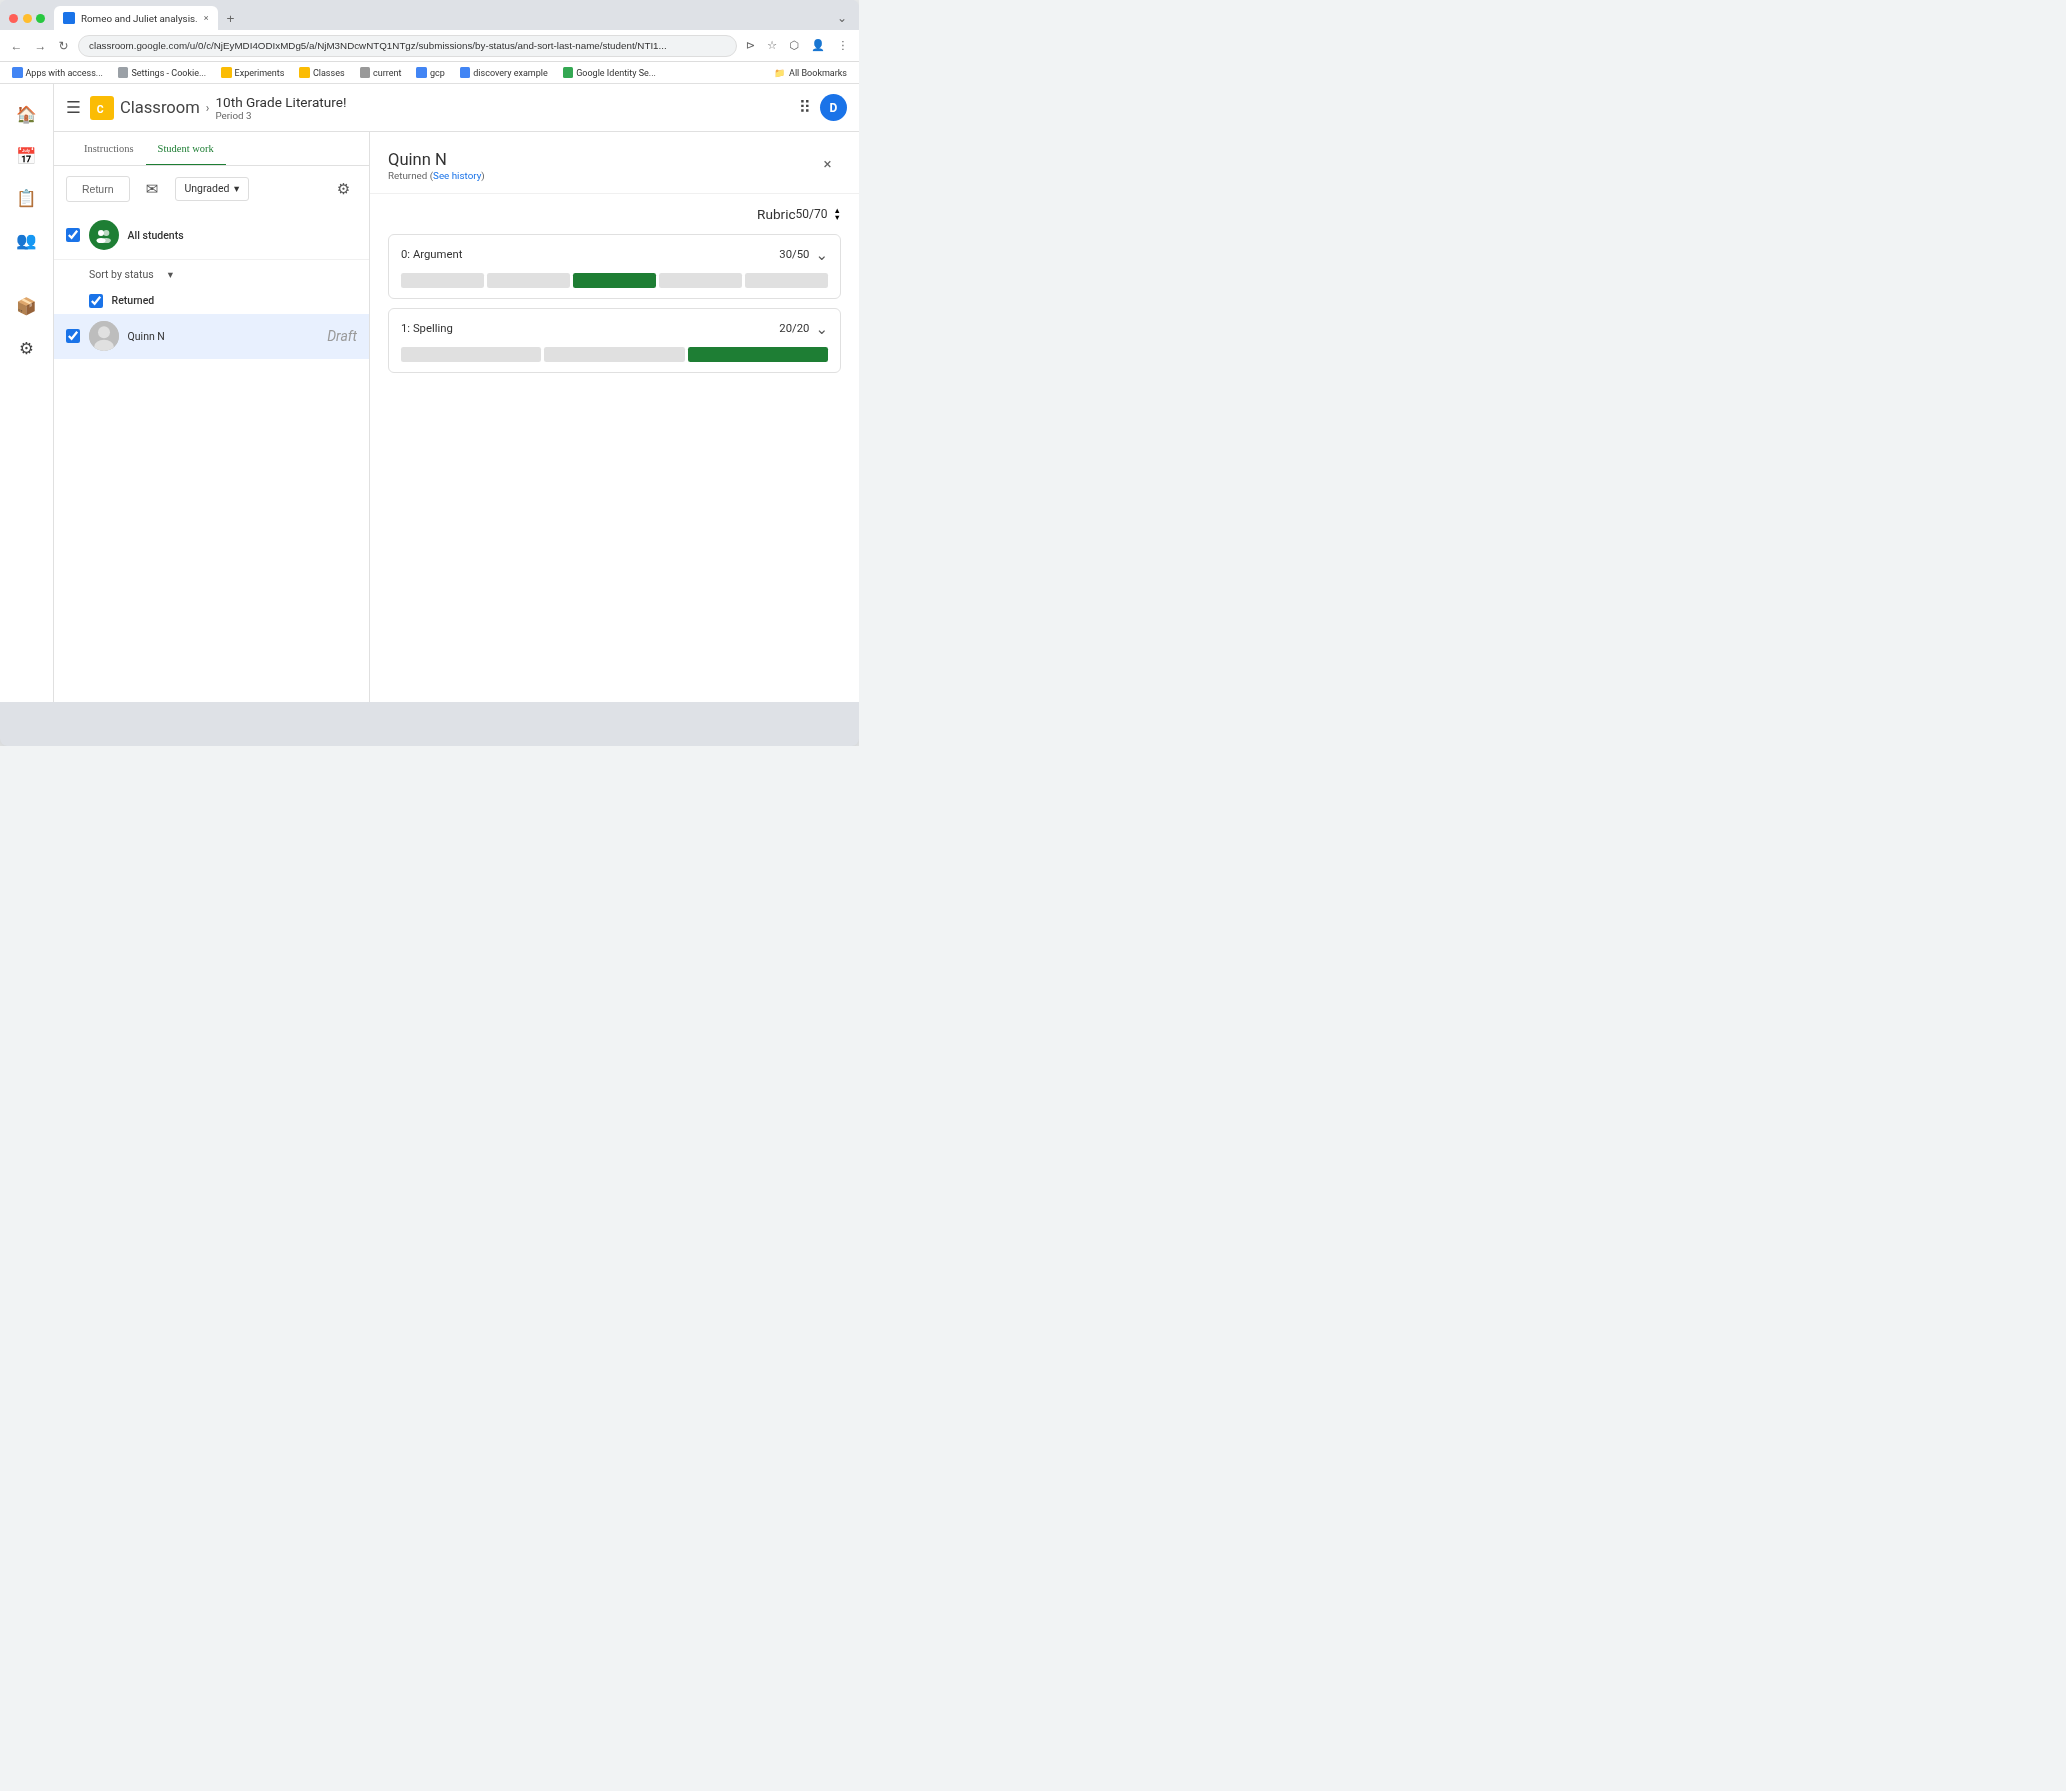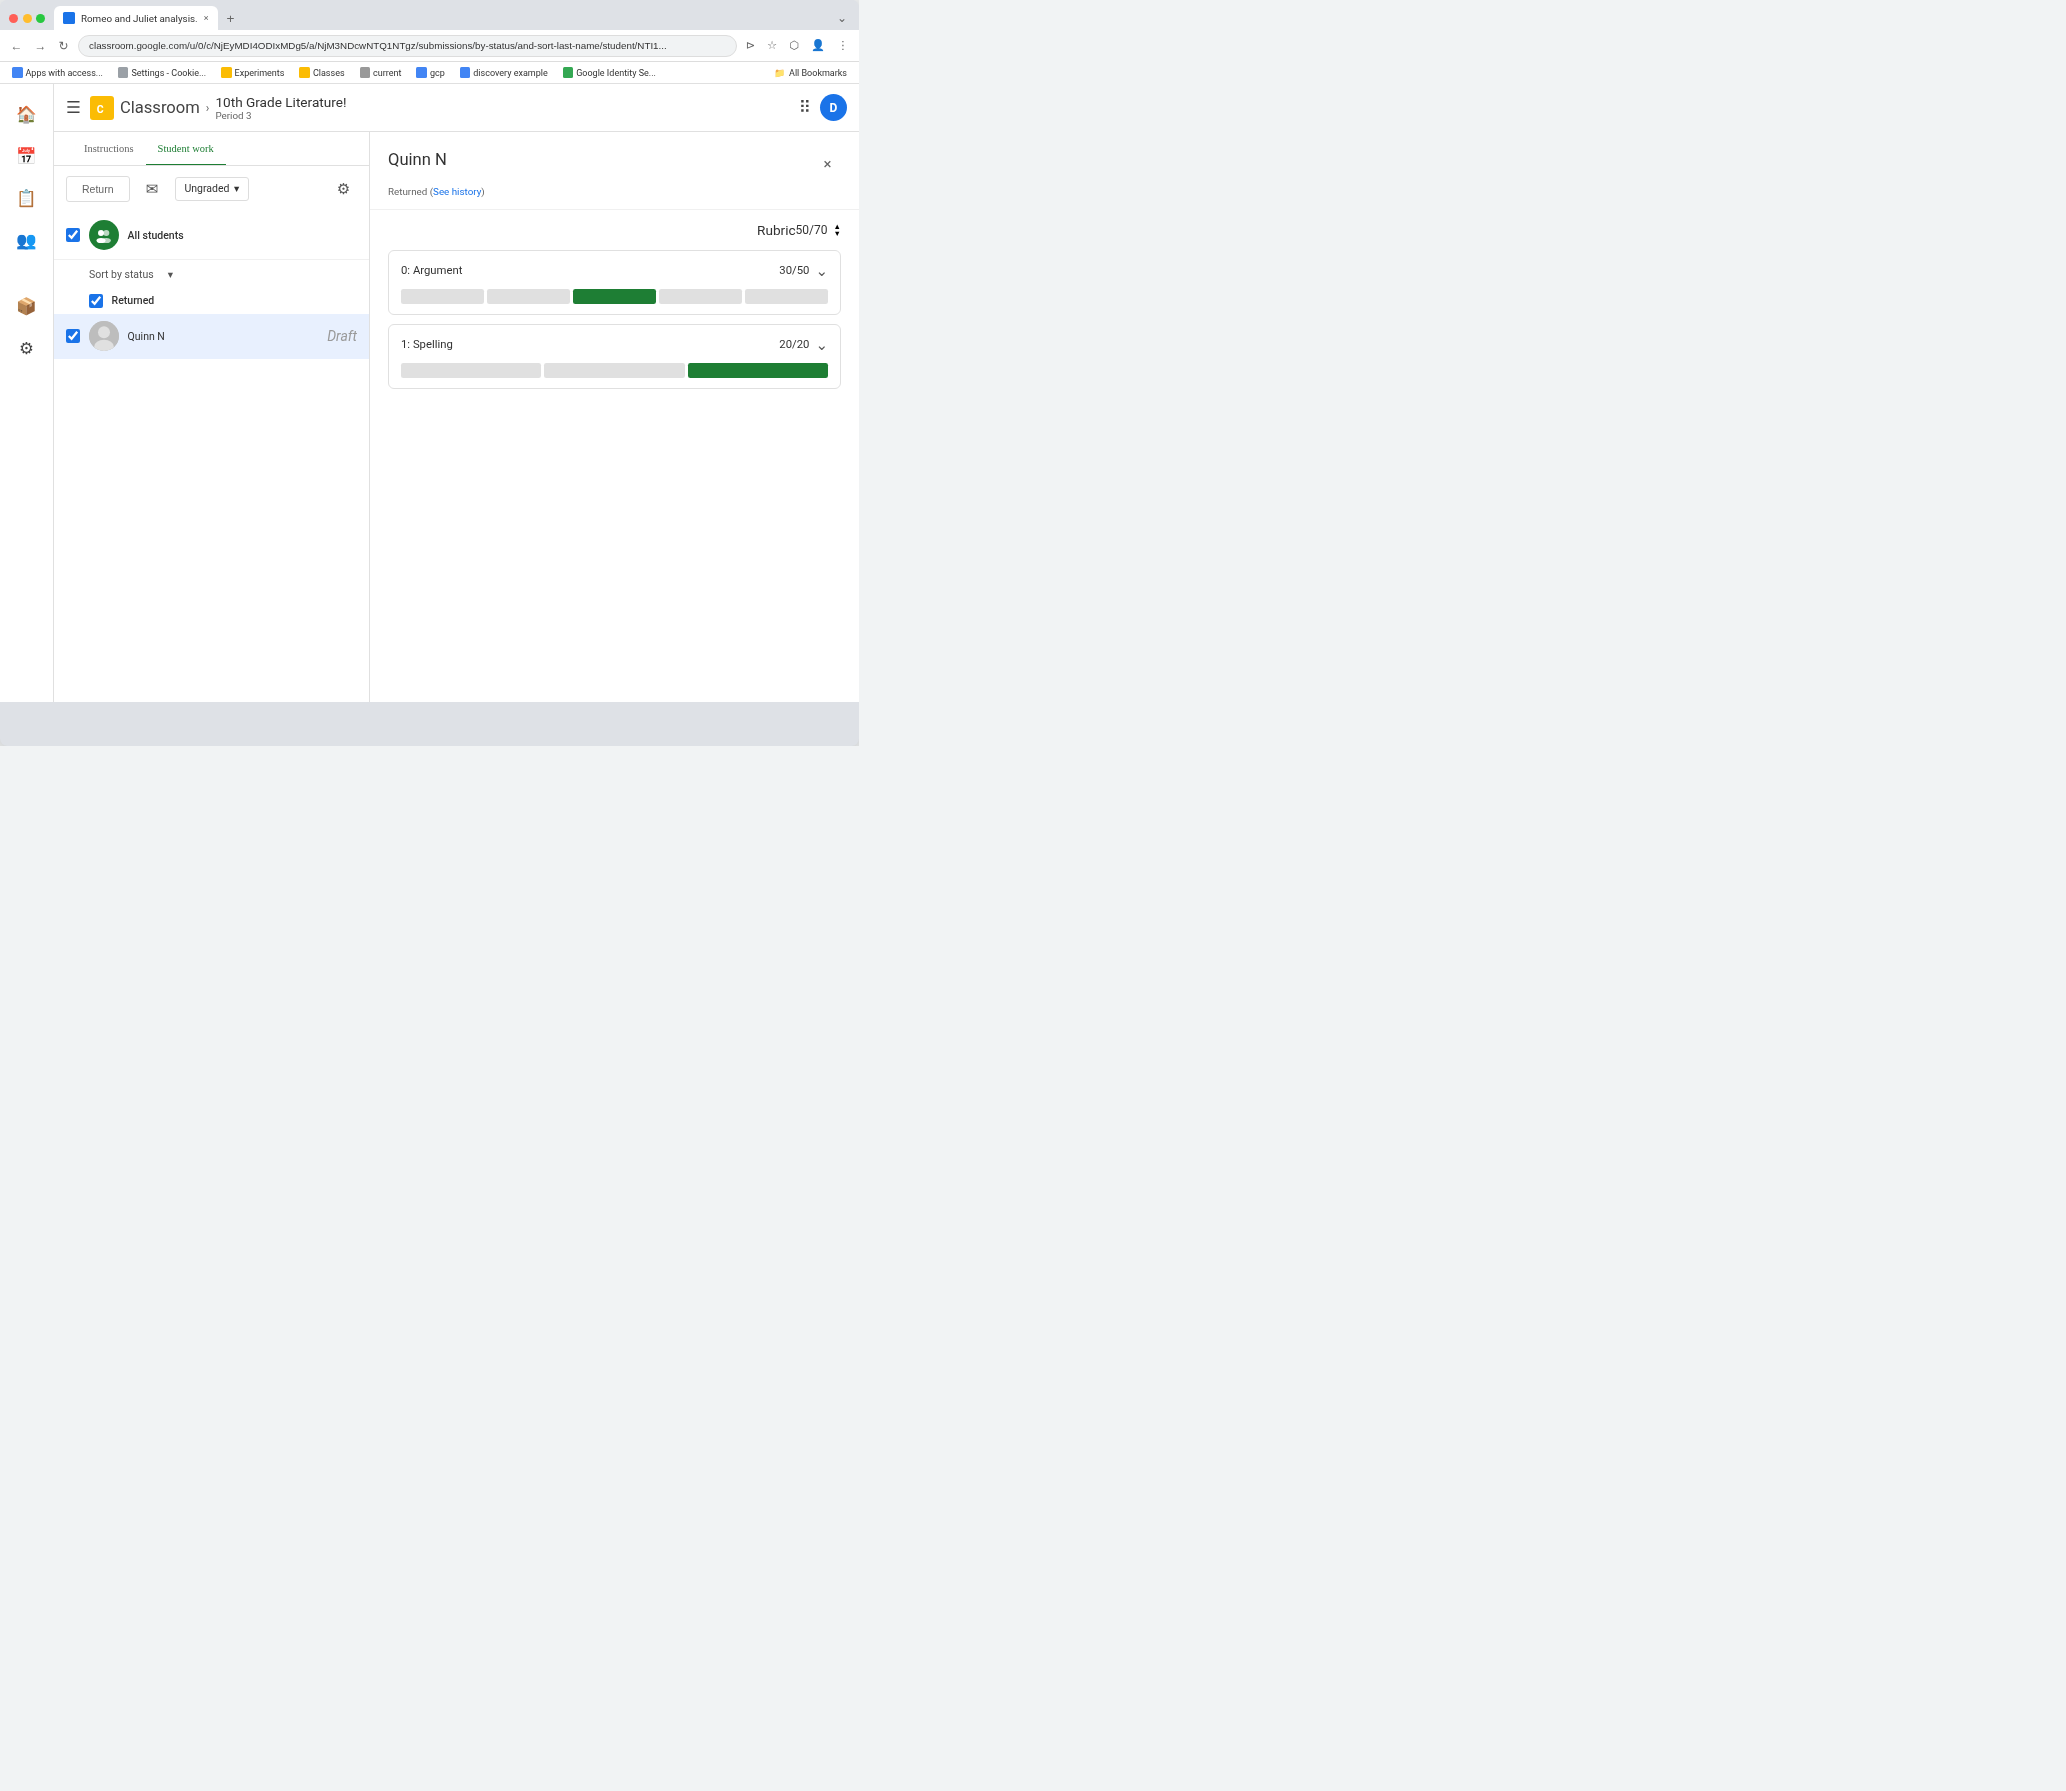--- a/index.html
+++ b/index.html
@@ -78,21 +78,21 @@
     .student-row { display: flex; align-items: center; padding: 7.5px 12px; gap: 9px; cursor: pointer; background: #e8f0fe; }
     .student-avatar { width: 30px; height: 30px; border-radius: 50%; background: #bdbdbd; display: flex; align-items: center; justify-content: center; overflow: hidden; flex-shrink: 0; }
     .student-name { flex: 1; font-size: 10.5px; color: #333; }
     .student-status { font-size: 14px; color: #999; font-style: italic; }
 
     
     .student-detail-panel { flex: 1; background: #fff; display: flex; flex-direction: column; overflow: hidden; }
     .detail-header { display: flex; align-items: flex-start; padding: 18px 18px 12px 18px; border-bottom: 0.8px solid #f0f0f0; }
     .detail-student-info { flex: 1; }
     .detail-student-name { font-size: 16.6px; color: #333; font-weight: 400; }
-    .detail-student-status { font-size: 9.8px; color: #666; margin-top: 17px; }
+    .detail-student-status { font-size: 9.8px; color: #666; margin-top: 1px; }
     .detail-student-status a { color: #1a73e8; text-decoration: none; cursor: pointer; }
     .close-btn { width: 27px; height: 27px; display: flex; align-items: center; justify-content: center; cursor: pointer; color: #666; font-size: 15px; border-radius: 50%; }
 
     
     .rubric-section { padding: 12px 18px; flex: 1; overflow-y: auto; }
     .rubric-header { display: flex; align-items: center; margin-bottom: 12px; text-align: right; }
     .rubric-title { font-size: 13.6px; color: #333; font-weight: 400; flex: 1; }
     .rubric-score { font-size: 12px; color: #333; }
     .rubric-score-up { display: flex; flex-direction: column; cursor: pointer; margin-left: 6px; }
 

